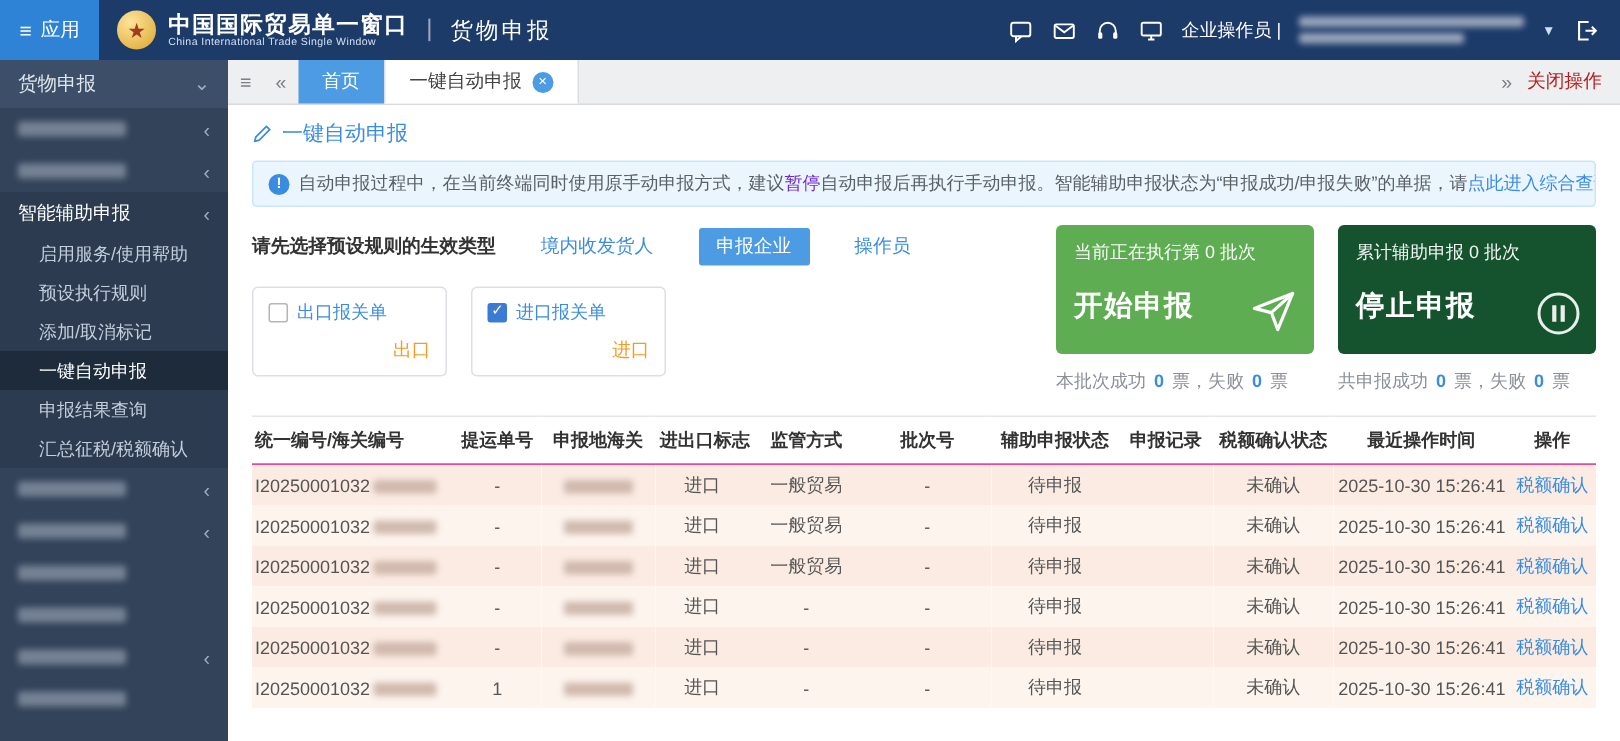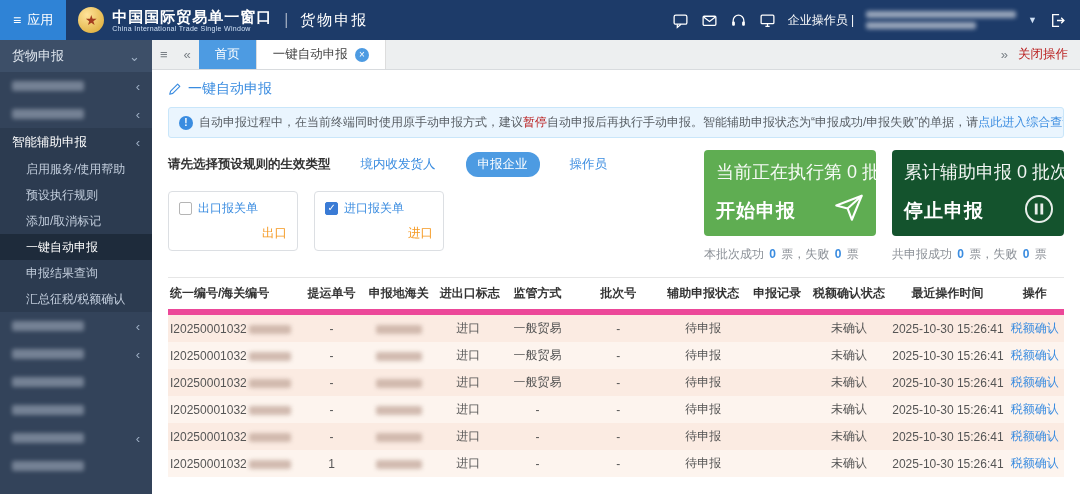--- a/index.html
+++ b/index.html
@@ -44,51 +44,51 @@
   .tab-home { background:#4d9be2; color:#fff; }
   .tab-current { background:#fff; border-left:1px solid #ddd; border-right:1px solid #ddd; color:#444; }
   .tab-close { width:14px; height:14px; border-radius:50%; background:#4d9be2; color:#fff; font-size:10px; line-height:13px; text-align:center; cursor:pointer; }
   .tab-spacer { flex:1; }
   .close-ops { color:#b91c1c; font-size:12.5px; display:flex; align-items:center; padding:0 12px 0 2px; cursor:pointer; }
 
   .content { flex:1; padding:10px 16px 0; overflow:hidden; }
   .page-title { color:#3a8ce0; font-size:14px; display:flex; align-items:center; gap:6px; }
   .notice { margin-top:9px; background:#eaf5fe; border:1px solid #c9e6fa; border-radius:3px; padding:6px 10px; color:#5a6066; font-size:12px; display:flex; align-items:center; gap:6px; white-space:nowrap; overflow:hidden; }
   .info-ic { min-width:14px; height:14px; border-radius:50%; background:#3a8ce0; color:#fff; font-size:10px; line-height:14px; text-align:center; font-weight:bold; }
-  .red { color:#b91c1c; }
+  .red { color:#6d28d9; }
   .link { color:#3a8ce0; text-decoration:none; cursor:pointer; }
 
   .mid-row { display:flex; margin-top:12px; gap:16px; }
   .mid-left { flex:1; min-width:0;text-align:right; }
   .rule-row { display:flex; align-items:center; gap:30px; font-size:12.5px; margin-top:2px; }
   .rule-prompt { font-weight:bold; color:#333; }
-  .pill { background:#4d9be2; color:#fff; padding:4px 12px; border-radius:12px; cursor:pointer; }
+  .pill { background:#4d9be2; color:#fff; padding:4px 12px; border-radius:2px; cursor:pointer; }
 
   .cards { display:flex; gap:16px; margin-top:14px; }
   .card { width:130px; border:1px solid #dcdfe3; border-radius:4px; padding:8px 10px; cursor:pointer; }
   .card-top { display:flex; align-items:center; gap:6px; }
   .cb { width:13px; height:13px; border:1px solid #b5b5b5; border-radius:2px; background:#fff; display:inline-block; position:relative; cursor:pointer; }
   .cb.checked { background:#3a7bd5; border-color:#3a7bd5; }
   .cb.checked::after { content:"✓"; position:absolute; left:1.5px; top:-1px; color:#fff; font-size:10px; }
   .tag { color:#f59a23; margin-top:8px; font-size:12.5px; }
   .pink-note { margin-top:18px; color:#666; font-size:12px; display:flex; align-items:center; gap:7px; white-space:nowrap; }
   .dot { width:9px; height:9px; border-radius:50%; background:#f2a9a0; flex:0 0 9px; }
 
   .panel-col { width:172px; flex:0 0 172px; }
   .panel { height:86px; border-radius:4px; color:#fff; padding:10px 12px; position:relative; cursor:pointer; }
   .panel.green { background:#5fad52; }
   .panel.orange { background:#14532d; }
-  .p-status { font-size:18px; opacity:.95; white-space:nowrap; }
+  .p-status { font-size:12px; opacity:.95; white-space:nowrap; }
   .p-btn { font-size:19px; font-weight:bold; margin-top:14px; letter-spacing:1px; }
   .panel svg { position:absolute; right:10px; bottom:12px; }
   .p-stats { margin-top:10px; font-size:12px; color:#8b9097; white-space:nowrap; }
   .p-stats b { color:#3a8ce0; margin:0 2px; }
 
   .grid { width:100%; border-collapse:collapse; margin-top:14px; font-size:12px; table-layout:fixed; }
-  .grid th { border-top:1px solid #e6e6e6; border-bottom:6px solid #ec4899; padding:7px 3px; color:#333; font-weight:bold; text-align:center; white-space:nowrap; overflow:hidden; }
+  .grid th { border-top:1px solid #e6e6e6; border-bottom:1px solid #ec4899; padding:7px 3px; color:#333; font-weight:bold; text-align:center; white-space:nowrap; overflow:hidden; }
   .grid td { padding:5px 3px; text-align:center; color:#555; white-space:nowrap; overflow:hidden; }
   .grid th:first-child, .grid td:first-child { text-align:left; padding-left:2px; }
   .grid th:nth-child(1){width:15%} .grid th:nth-child(2){width:6.5%} .grid th:nth-child(3){width:8.5%}
   .grid th:nth-child(4){width:7%} .grid th:nth-child(5){width:8.5%} .grid th:nth-child(6){width:9.5%}
   .grid th:nth-child(7){width:9.5%} .grid th:nth-child(8){width:7%} .grid th:nth-child(9){width:9%}
   .grid th:nth-child(10){width:13%} .grid th:nth-child(11){width:6.5%}
   tr.odd { background:#fbebe2; }
   tr.even { background:#fdf4ee; }
   .blur-cell { display:inline-block; width:42px; height:9px; background:#c9b0a4; border-radius:2px; filter:blur(2px); vertical-align:middle; margin-left:2px; opacity:.85; }
   .blur-cell.w46 { width:46px; margin-left:0; }

